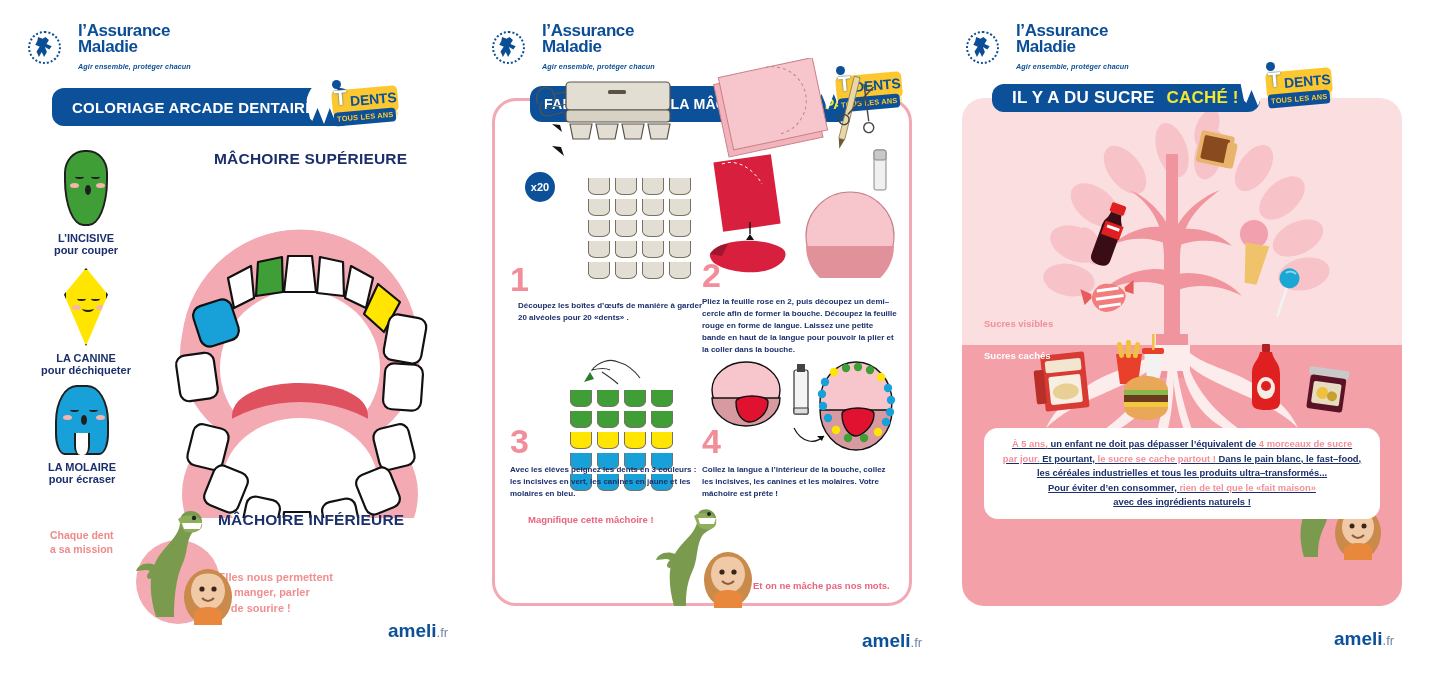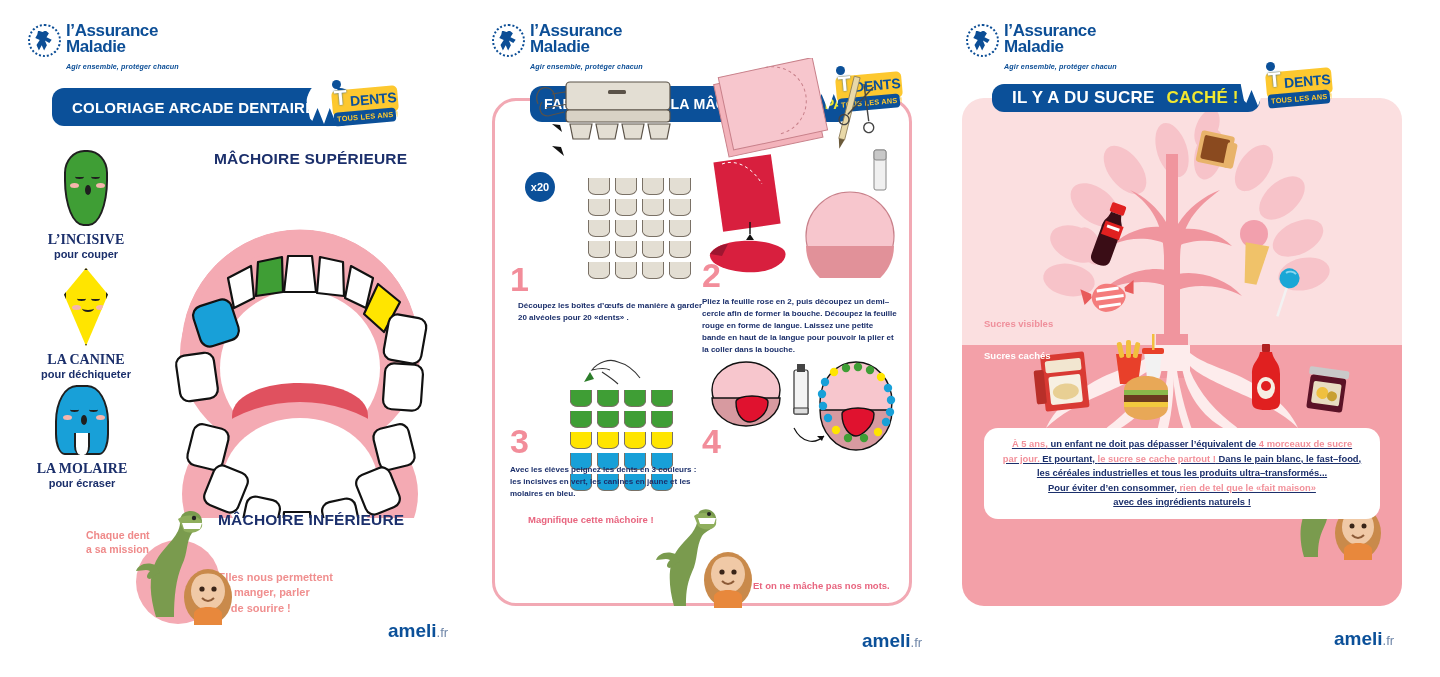--- a/index.html
+++ b/index.html
@@ -13,21 +13,21 @@
   }
   .stage { position: relative; width: 1440px; height: 677px; background: #fff; }
 
   
   .panel { position: absolute; top: 0; height: 677px; background: #fff; }
   #panel-1 { left: 0;    width: 470px; }
   #panel-2 { left: 470px; width: 470px; }
   #panel-3 { left: 940px; width: 500px; }
 
   
-  .logo { position: absolute; display: flex; align-items: flex-start; gap: 5px; }
+  .logo { position: absolute; display: flex; align-items: center; gap: 17px; }
   .logo-mark { width: 33px; height: 33px; position: relative; flex: 0 0 auto; margin-top: 2px;}
   .logo-mark .ring {
     position: absolute; inset: 0; border-radius: 50%;
     border: 2.5px dotted #0c4e96; box-sizing: border-box;
   }
   .logo-mark .fig {
     position: absolute; left: 50%; top: 50%; transform: translate(-50%,-50%);
     width: 20px; height: 20px; background: #0c4e96;
     clip-path: polygon(18% 0%, 40% 8%, 55% 0%, 72% 14%, 60% 34%, 86% 46%, 74% 62%,
                        52% 50%, 62% 74%, 48% 100%, 36% 74%, 22% 100%, 10% 72%, 26% 48%,
@@ -84,21 +84,21 @@
     position: absolute; left: 31px; top: 32px; color: #fdc82f; font-weight: 800;
     font-size: 7.4px; transform: rotate(-5deg); letter-spacing: 0.2px; white-space: nowrap;
   }
 
   
   .p1-subtitle {
     position: absolute; color: #1b2f6b; font-weight: 800; font-size: 15.5px;
     letter-spacing: 0.2px; white-space: nowrap;
   }
   .legend-item { position: absolute; width: 120px; text-align: center; }
-  .legend-item .lbl1 { color: #1b2f6b; font-weight: 800; font-size: 14px; display:block;font-family:Liberation Serif, serif; }
+  .legend-item .lbl1 { color: #1b2f6b; font-weight: 800; font-size: 11px; display:block; }
   .legend-item .lbl2 { color: #1b2f6b; font-weight: 700; font-size: 11px; display:block; }
   .tooth-shape { margin: 0 auto 6px; position: relative; }
   .tooth-incisive {
     width: 44px; height: 76px; background: #3f9e35; border: 2.2px solid #1f1f1f;
     border-radius: 46% 46% 44% 44% / 30% 30% 60% 60%;
   }
   .tooth-canine {
     width: 44px; height: 78px; background: #ffe500; border: 2.2px solid #1f1f1f;
     clip-path: polygon(50% 0%, 100% 34%, 50% 100%, 0% 34%);
   }
@@ -114,21 +114,21 @@
   }
   .face { position: absolute; inset: 0; }
   .eye { position: absolute; width: 9px; height: 5px; border-bottom: 2px solid #1f1f1f; border-radius: 50%; }
   .blush { position: absolute; width: 9px; height: 5px; background: #f7b6ad; border-radius: 50%; }
   .mouth-o { position: absolute; width: 6px; height: 10px; background: #1f1f1f; border-radius: 50%; }
   .mouth-s { position: absolute; width: 12px; height: 7px; border-bottom: 2px solid #1f1f1f; border-radius: 0 0 50% 50%; }
 
   
   .jaw-wrap { position: absolute; }
   .note-pink {
-    position: absolute; color: #ef8a8a; font-size: 10.5px; font-weight: 600; line-height: 1.35; margin-left: 36px;
+    position: absolute; color: #ef8a8a; font-size: 10.5px; font-weight: 600; line-height: 1.35;
   }
   .note-pink2 {
     position: absolute; color: #f08f8f; font-size: 11px; font-weight: 600; line-height: 1.4;
   }
   .char-circle {
     position: absolute; width: 84px; height: 84px; border-radius: 50%; background: #f4aab3;
     overflow: visible;
   }
 
   
@@ -516,20 +516,21 @@
         <circle cx="188" cy="64" r="4.2" fill="#18a0d8"></circle>
           <circle cx="138" cy="72" r="4.2" fill="#ffe500"></circle>
         <circle cx="180" cy="74" r="4.2" fill="#ffe500"></circle>
           <circle cx="150" cy="80" r="4.2" fill="#3f9e35"></circle>
         <circle cx="166" cy="80" r="4.2" fill="#3f9e35"></circle>
       </g>
       <path d="M96 70 C104 86 118 86 126 78" fill="none" stroke="#111" stroke-width="1.2"></path>
       <path d="M126 78 l-7 0 l5 5 z" fill="#111"></path>
     </svg>
     <div class="step-num" style="left:232px; top:424px;">4</div>
+    <div class="step-text" style="left:232px; top:464px; width:196px;">Collez la langue à l’intérieur de la bouche, collez les incisives, les canines et les molaires. Votre mâchoire est prête !</div>
 
     <div class="msg-pink" style="left:58px; top:514px;">Magnifique cette mâchoire !</div>
     <div class="msg-pink" style="left:283px; top:580px;">Et on ne mâche pas nos mots.</div>
 
     <svg style="position:absolute; left:172px; top:508px;" width="140" height="100" viewBox="0 0 140 100">
       <path d="M32 98 C26 76 26 58 34 44 C40 34 50 28 54 18 C58 8 54 4 60 2 C68 -1 76 6 74 14 C72 22 64 22 60 28 C54 38 56 52 50 64 C44 78 44 88 44 98 Z" fill="#7a9b4e"></path>
       <path d="M52 8 C60 2 72 6 74 13 C76 22 62 24 56 18 Z" fill="#8fae5c"></path>
       <path d="M56 10 L74 10 L72 16 L58 16 Z" fill="#ffffff"></path>
       <circle cx="67" cy="6" r="2" fill="#222"></circle>
       <path d="M34 46 C24 42 16 46 14 52 C20 52 24 50 28 52 C24 56 24 60 28 60 C32 58 34 54 38 54 Z" fill="#7a9b4e"></path>

